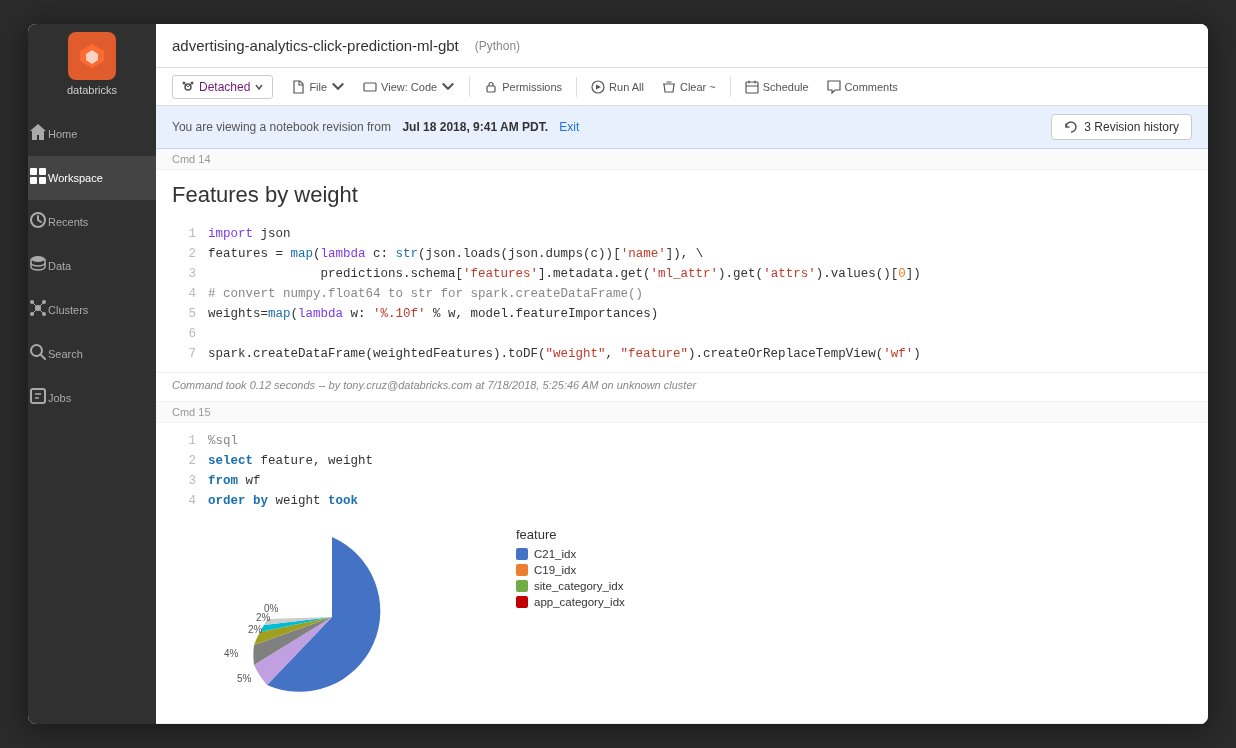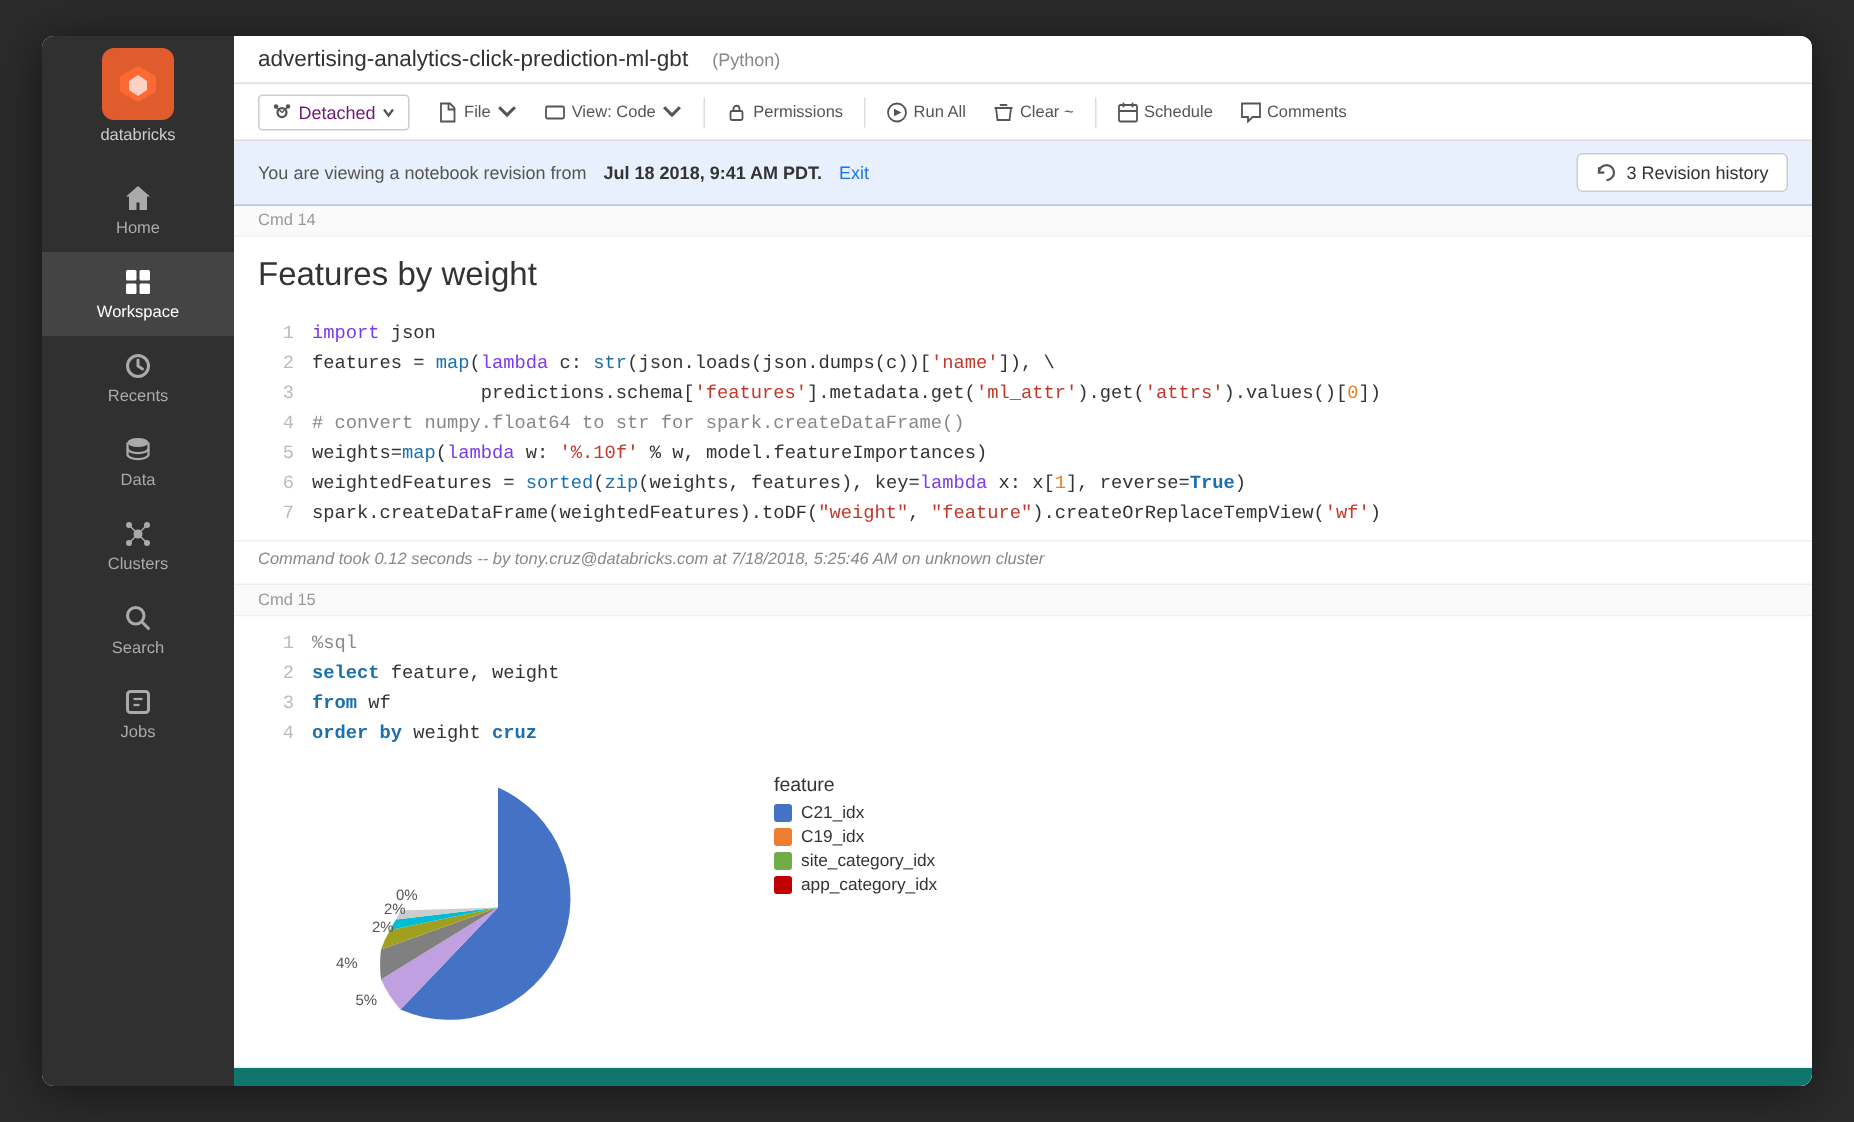--- a/index.html
+++ b/index.html
@@ -45,21 +45,21 @@
     .sidebar-logo svg { width: 28px; height: 28px; }
     .sidebar-brand {
       color: #ccc;
       font-size: 11px;
       margin-bottom: 16px;
       text-align: center;
     }
     .sidebar-item {
       width: 100%;
       display: flex;
-      flex-direction: column;
+      flex-direction: row;
       align-items: center;
       padding: 10px 0;
       cursor: pointer;
       color: #aaa;
       font-size: 11px;
     }
     .sidebar-item.active { color: #fff; background: #444; }
     .sidebar-item svg { width: 20px; height: 20px; margin-bottom: 4px; }
     .sidebar-item-label { font-size: 11px; }
     
@@ -68,21 +68,21 @@
       display: flex;
       flex-direction: column;
       background: #f5f5f5;
       overflow: hidden;
     }
     
     .topbar {
       background: #fff;
       border-bottom: 1px solid #ddd;
       padding: 0 16px;
-      height: 32px;
+      height: 44px;
       display: flex;
       align-items: center;
       gap: 8px;
       flex-shrink: 0;
     }
     .notebook-title {
       font-size: 15px;
       font-weight: 500;
       color: #333;
       margin-right: 8px;
@@ -458,21 +458,20 @@
             <div class="code-line">
               <span class="line-num">4</span>
               <span class="code-content"><span class="cm"># convert numpy.float64 to str for spark.createDataFrame()</span></span>
             </div>
             <div class="code-line">
               <span class="line-num">5</span>
               <span class="code-content">weights=<span class="fn">map</span>(<span class="kw">lambda</span> w: <span class="str">'%.10f'</span> % w, model.featureImportances)</span>
             </div>
             <div class="code-line">
               <span class="line-num">6</span>
-              <span class="code-content">weightedFeatures = <span class="fn">sorted</span>(<span class="fn">zip</span>(weights, features), key=<span class="kw">lambda</span> x: x[<span class="num">1</span>], reverse=<span class="kw2">True</span>)</span>
             </div>
             <div class="code-line">
               <span class="line-num">7</span>
               <span class="code-content">spark.createDataFrame(weightedFeatures).toDF(<span class="str">"weight"</span>, <span class="str">"feature"</span>).createOrReplaceTempView(<span class="str">'wf'</span>)</span>
             </div>
           </div>
         </div>
         <div class="cell-output">Command took 0.12 seconds -- by tony.cruz@databricks.com at 7/18/2018, 5:25:46 AM on unknown cluster</div>
       </div>
 
@@ -487,21 +486,21 @@
             <div class="code-line">
               <span class="line-num">2</span>
               <span class="code-content"><span class="kw2">select</span> feature, weight</span>
             </div>
             <div class="code-line">
               <span class="line-num">3</span>
               <span class="code-content"><span class="kw2">from</span> wf</span>
             </div>
             <div class="code-line">
               <span class="line-num">4</span>
-              <span class="code-content"><span class="kw2">order by</span> weight <span class="kw2">cruz</span></span>
+              <span class="code-content"><span class="kw2">order by</span> weight <span class="kw2">took</span></span>
             </div>
           </div>
         </div>
 
         <div class="chart-area">
           <div class="pie-wrapper">
             <svg width="320" height="180" viewBox="0 0 320 180">
 
               <path d="M160 90 L160 10 A80 80 0 1 1 95 158 Z" fill="#4472C4"></path>
 

